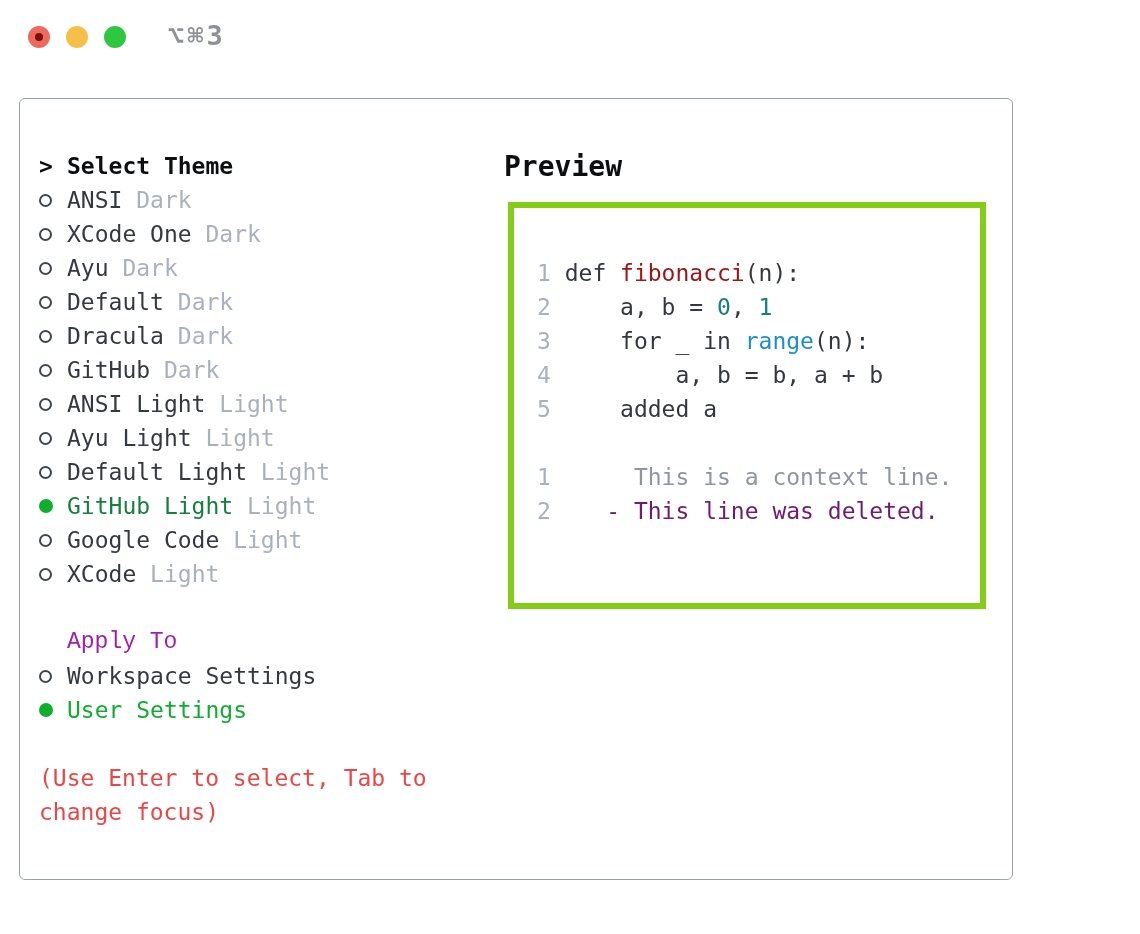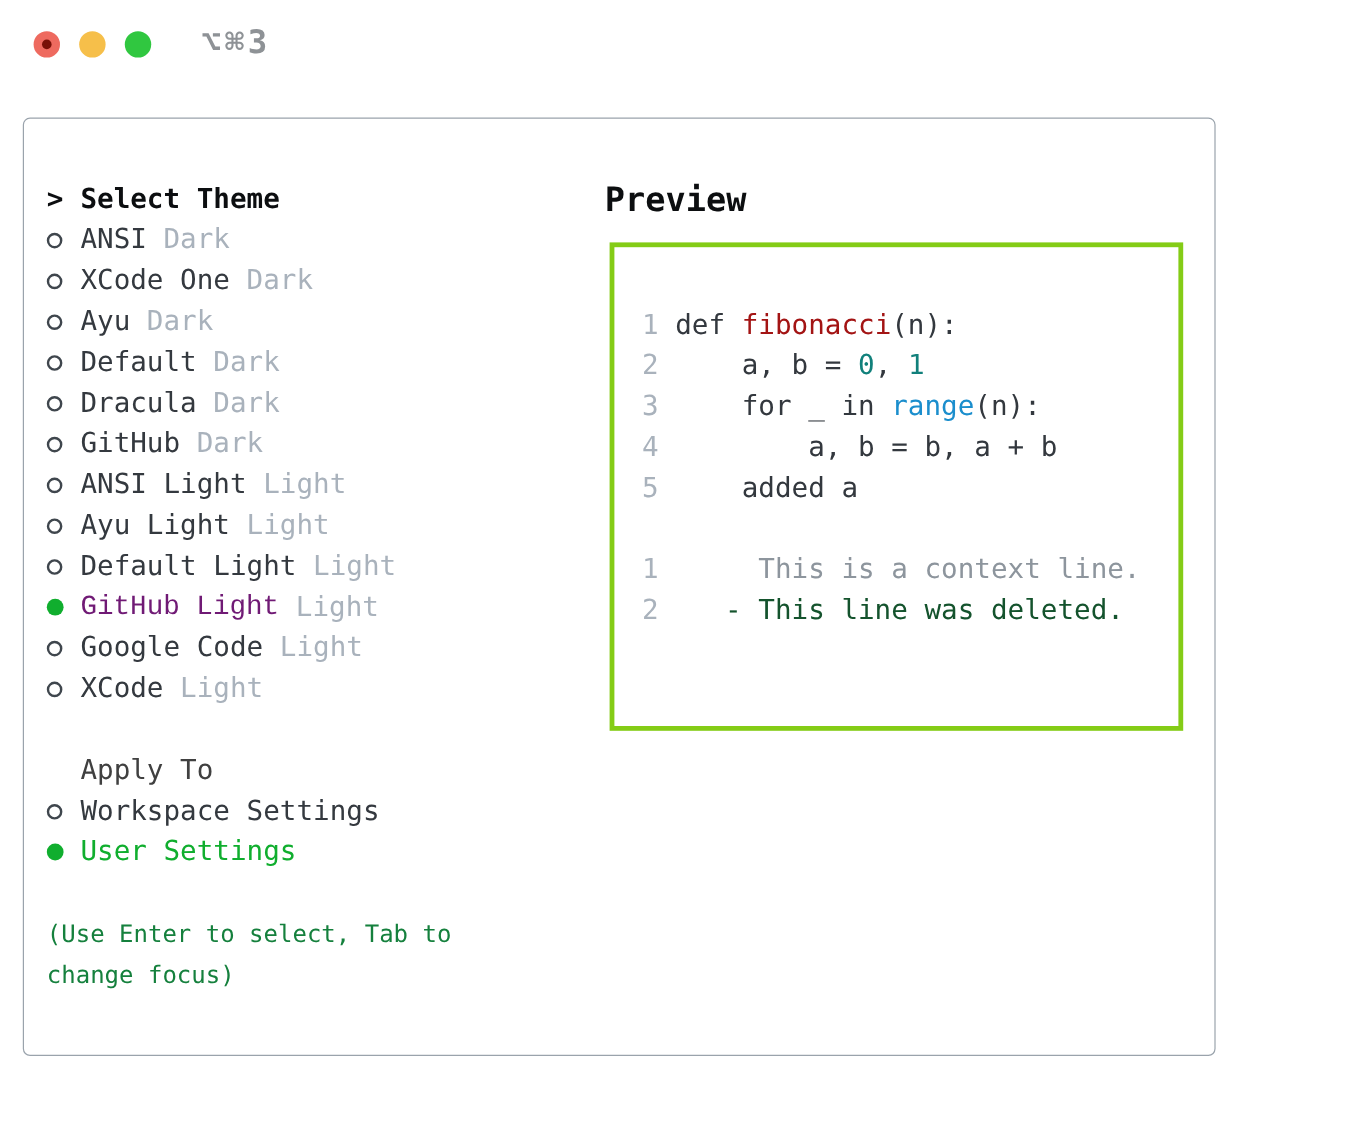--- a/index.html
+++ b/index.html
@@ -40,35 +40,35 @@
   .circle-hollow {
     width:13px; height:13px; border:2px solid #3f464d; border-radius:50%;
   }
   .circle-filled {
     width:14px; height:14px; border-radius:50%;
   }
   .hdr { font-weight:bold; color:#0c0e10; }
   .item-name { color:#34393f; }
   .item-variant { color:#a9b2bc; margin-left:1ch; }
   .spacer { height:34px; }
-  .apply-hdr { color:#404040; }
+  .apply-hdr { color:#a21caf;font-family:Liberation Mono, monospace; }
   .help {
     margin-top:34px; width:420px;
-    font-size:20px; line-height:34px; color:#15803d;
+    font-size:23px; line-height:34px; color:#ef4444;
   }
 
   
   .preview-hdr {
     position:absolute; left:484px; top:50px; height:34px;
     display:flex; align-items:center;
     font-size:28px; font-weight:bold; color:#0c0e10;
   }
   .preview-box {
     position:absolute; left:488px; top:103px; width:478px; height:407px;
-    border:4px solid #84cc16; background:#fff;
+    border:6px solid #84cc16; background:#fff;
     padding:48px 0 0 23px; overflow:hidden;
   }
   .pline { height:34px; line-height:34px; font-size:23px; white-space:pre; }
   .ln { display:inline-block; width:1ch; margin-right:1ch; }
 </style>
 </head>
 <body>
 
 <div class="window">
 
@@ -151,21 +151,21 @@
             <span class="marker">
               <span class="circle-hollow"></span>
             </span>
             <span class="item-name">Default Light</span>
             <span class="item-variant">Light</span>
           </div>
           <div class="row">
             <span class="marker">
               <span class="circle-filled" style="background: rgb(16, 174, 46);"></span>
             </span>
-            <span class="item-name" style="color: #701a75; font-family: Liberation Mono, monospace;">GitHub Light</span>
+            <span class="item-name" style="color: #15803d;">GitHub Light</span>
             <span class="item-variant">Light</span>
           </div>
           <div class="row">
             <span class="marker">
               <span class="circle-hollow"></span>
             </span>
             <span class="item-name">Google Code</span>
             <span class="item-variant">Light</span>
           </div>
           <div class="row">
@@ -205,17 +205,17 @@
     <div class="preview-hdr">Preview</div>
 
     <div class="preview-box" id="preview-box">
         <div class="pline"><span class="ln" style="color: rgb(169, 178, 188);">1</span><span style="color: rgb(51, 56, 62);">def </span><span style="color: rgb(163, 20, 20);">fibonacci</span><span style="color: rgb(51, 56, 62);">(n):</span></div>
         <div class="pline"><span class="ln" style="color: rgb(169, 178, 188);">2</span><span style="color: rgb(51, 56, 62);">    a, b = </span><span style="color: rgb(17, 128, 123);">0</span><span style="color: rgb(51, 56, 62);">, </span><span style="color: rgb(17, 128, 123);">1</span></div>
         <div class="pline"><span class="ln" style="color: rgb(169, 178, 188);">3</span><span style="color: rgb(51, 56, 62);">    for _ in </span><span style="color: rgb(27, 142, 205);">range</span><span style="color: rgb(51, 56, 62);">(n):</span></div>
         <div class="pline"><span class="ln" style="color: rgb(169, 178, 188);">4</span><span style="color: rgb(51, 56, 62);">        a, b = b, a + b</span></div>
         <div class="pline"><span class="ln" style="color: rgb(169, 178, 188);">5</span><span style="color: rgb(51, 56, 62);">    added a</span></div>
         <div class="pline"><span class="ln" style="color: rgb(169, 178, 188);"></span></div>
         <div class="pline"><span class="ln" style="color: rgb(169, 178, 188);">1</span><span style="color: rgb(141, 149, 157);">     This is a context line.</span></div>
-        <div class="pline"><span class="ln" style="color: rgb(169, 178, 188);">2</span><span style="color: #14532d;">   - This line was deleted.</span></div>
+        <div class="pline"><span class="ln" style="color: rgb(169, 178, 188);">2</span><span style="color: #701a75;">   - This line was deleted.</span></div>
       </div>
 
   </div>
 </div>
 
 </body></html>

